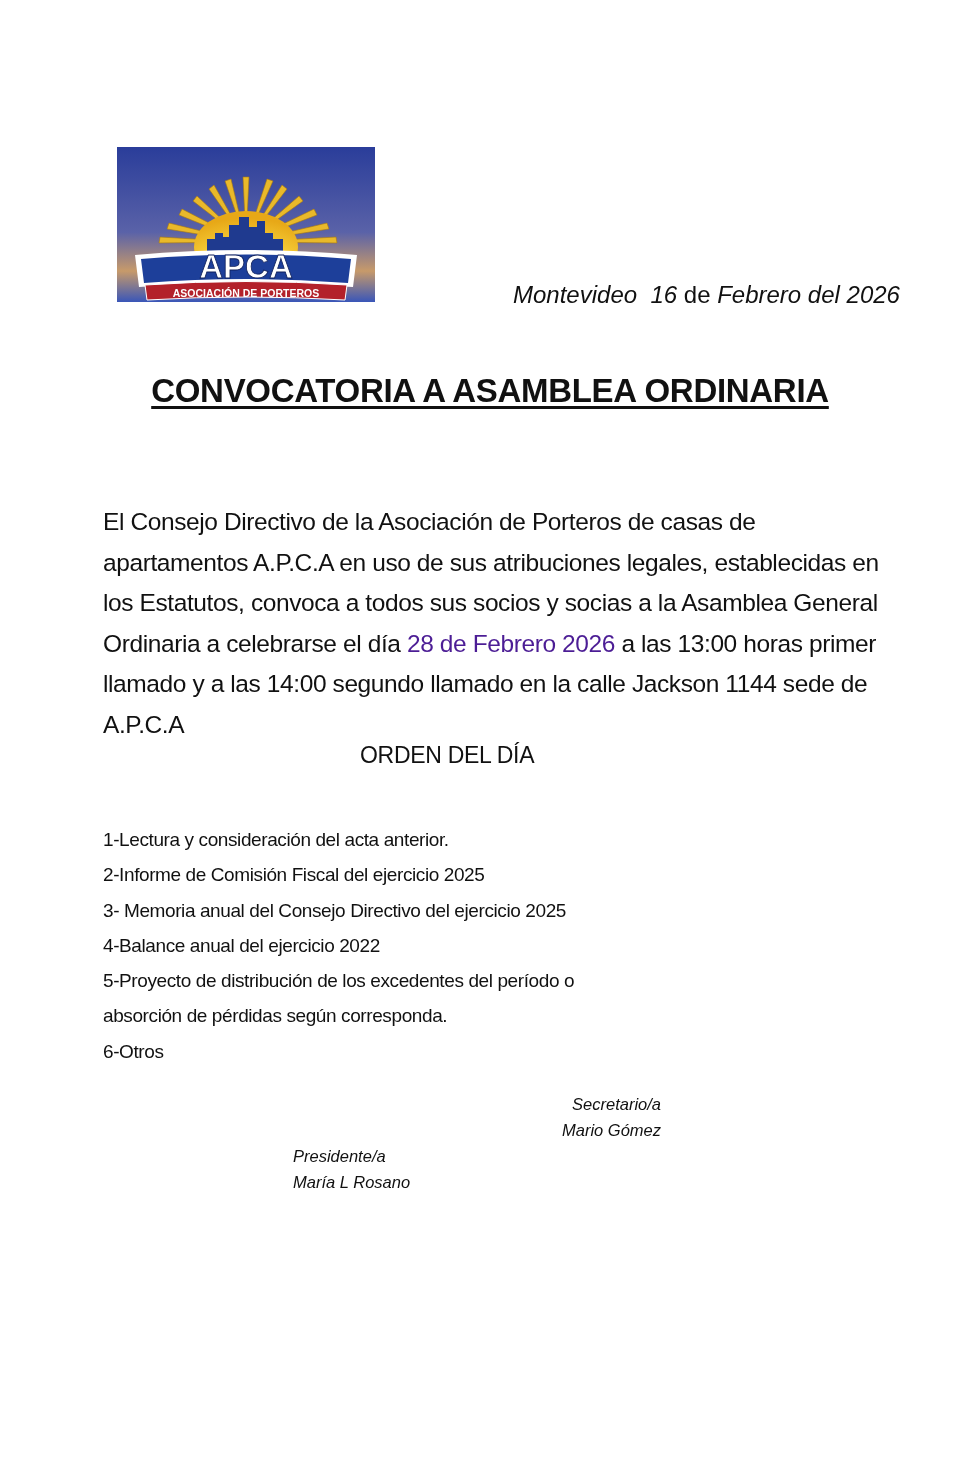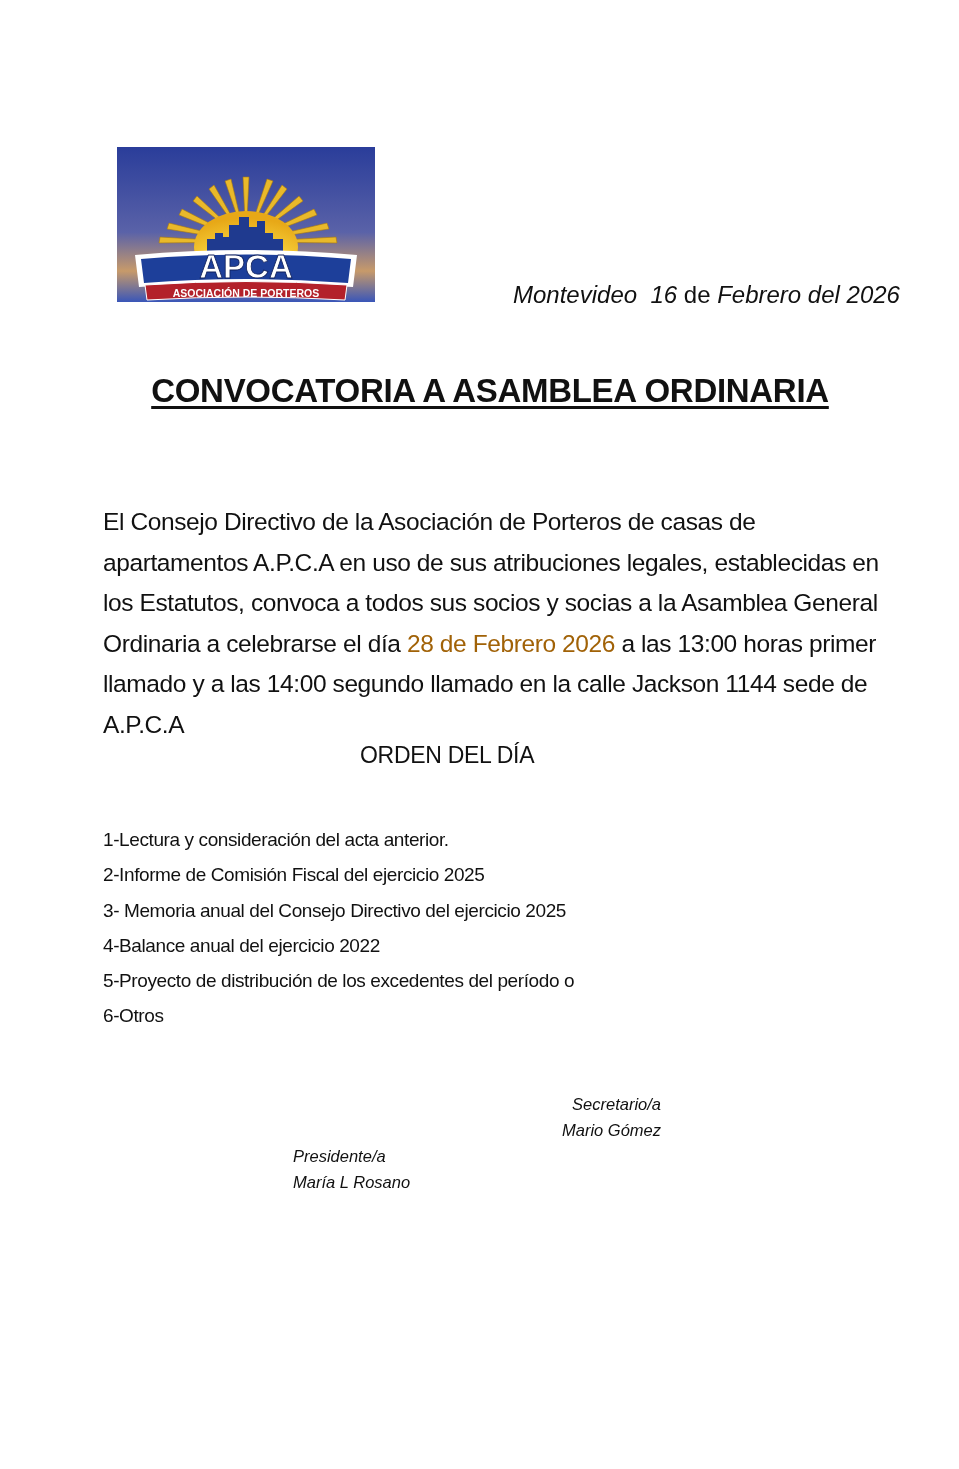--- a/index.html
+++ b/index.html
@@ -6,21 +6,21 @@
     body { width: 959px; height: 1469px; position: relative; overflow: hidden;
       font-family: "Liberation Sans", "DejaVu Sans", sans-serif; color: #111; }
     .logo { position: absolute; left: 103px; top: 147px; width: 258px; height: 155px; overflow: hidden; padding-left: 14px; }
     .logo svg { display: block; }
     .date { position: absolute; left: 468px; top: 281px; font-size: 24px; font-style: italic; white-space: pre; margin-left: 45px; }
     .date .de { font-style: normal; }
     .title { position: absolute; left: 0; width: 980px; top: 372px; text-align: center;
       font-size: 33px; font-weight: bold; text-decoration: underline; text-decoration-thickness: 3px;
       text-underline-offset: 4px; letter-spacing: -0.3px; }
     .body { position: absolute; left: 103px; top: 502px; width: 790px; font-size: 24.5px; line-height: 40.5px; letter-spacing: -0.4px; }
-    .red { color: #a16207; }
+    .red { color: #4c1d95; }
     .orden-title { position: absolute; left: 360px; top: 742px; font-size: 23px; letter-spacing: -0.3px; }
     .list { position: absolute; left: 103px; top: 822px; font-size: 19px; line-height: 35.3px; letter-spacing: -0.4px; }
     .list div { white-space: nowrap; }
     .sig { position: absolute; font-size: 16.5px; line-height: 26px; font-style: italic; }
     .sig-left { left: 293px; top: 1143px; }
     .sig-right { left: 549px; top: 1091px; text-align: right; width: 112px; }
   </style>
 </head>
 <body>
 
@@ -72,20 +72,21 @@
 <div class="body"><span>El Consejo Directivo de la Asociación de Porteros de casas de apartamentos A.P.C.A en uso de sus atribuciones legales, establecidas en los Estatutos, convoca a todos sus socios y socias a la Asamblea General Ordinaria a celebrarse el día </span><span class="red">28 de Febrero 2026</span><span> a las  13:00 horas  primer llamado y a las 14:00 segundo llamado en la calle Jackson 1144 sede de A.P.C.A</span></div>
 
 <div class="orden-title">ORDEN DEL DÍA</div>
 
 <div class="list">
   <div>1-Lectura y consideración del acta anterior.</div>
   <div>2-Informe de Comisión Fiscal del ejercicio 2025</div>
   <div>3- Memoria anual del Consejo Directivo del ejercicio 2025</div>
   <div>4-Balance anual del ejercicio 2022</div>
   <div>5-Proyecto de distribución de los excedentes del período o</div>
+  <div>absorción de pérdidas según corresponda.</div>
   <div>6-Otros</div>
 </div>
 
 <div class="sig sig-left">
   <div>Presidente/a</div>
   <div>María L Rosano</div>
 </div>
 <div class="sig sig-right">
   <div>Secretario/a</div>
   <div>Mario Gómez</div>

